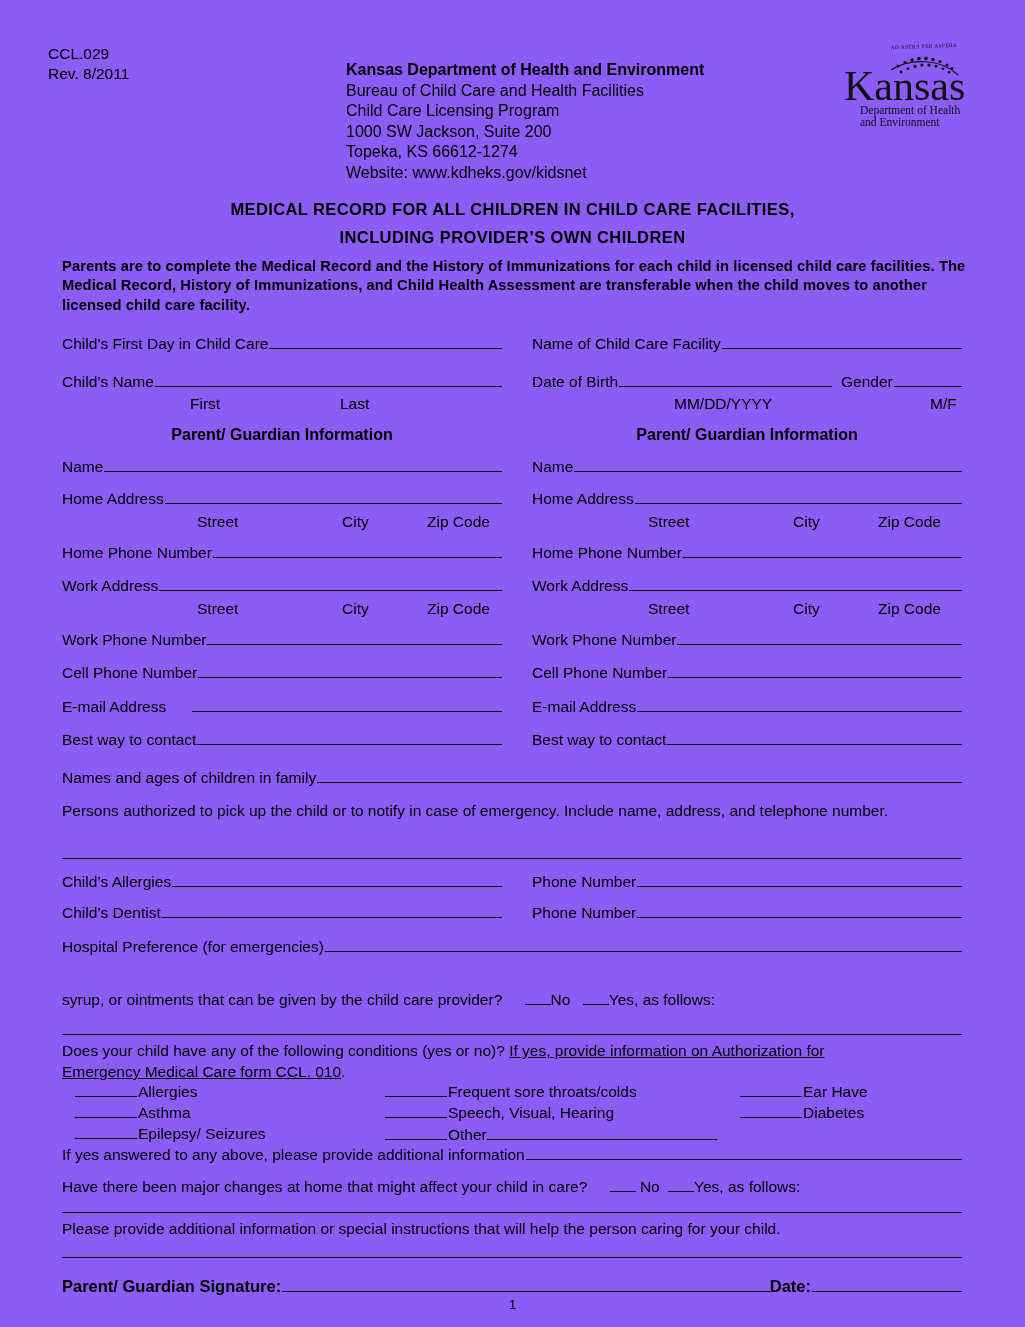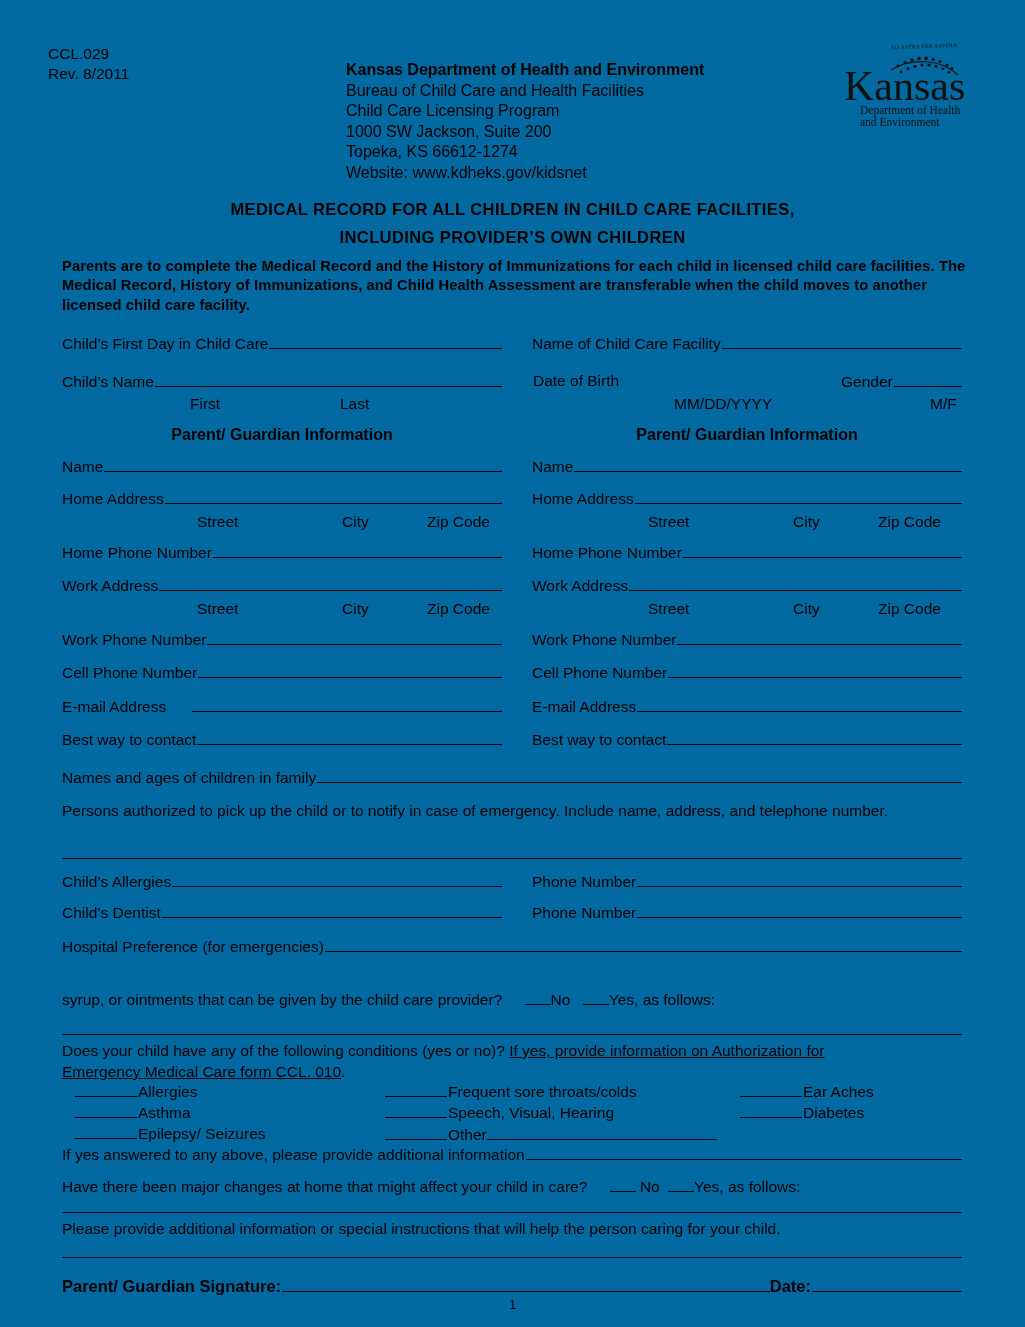--- a/index.html
+++ b/index.html
@@ -8,21 +8,21 @@
     background: #ffffff;
   }
   body {
     font-family: "Liberation Sans", sans-serif;
     color: #000000;
   }
   #page {
     position: relative;
     width: 1025px;
     height: 1327px;
-    background: #0369a1;
+    background: #8b5cf6;
     overflow: hidden;
   }
 
   
   #watermark {
     position: absolute;
     left: 22px;
     top: 24px;
     font-family: "Liberation Mono", "DejaVu Sans Mono", monospace;
     font-size: 49px;
@@ -243,21 +243,21 @@
 
   <div class="row" style="left:62px; top:372px; width:440px;">
     <span class="lbl">Child’s Name</span>
     <span class="blank"></span>
   </div>
   <div class="sublabels" style="left:190px; top:395px; width:260px;">
     <span style="width:150px;">First</span>
     <span>Last</span>
   </div>
 
-  <div class="row" style="left:532px; top:372px; width:300px;flex-direction:column;">
+  <div class="row" style="left:532px; top:372px; width:300px;">
     <span class="lbl">Date of Birth</span>
     <span class="blank"></span>
   </div>
   <div class="row" style="left:841px; top:372px; width:121px;">
     <span class="lbl">Gender</span>
     <span class="blank"></span>
   </div>
   <div class="sublabels" style="left:674px; top:395px;">
     <span>MM/DD/YYYY</span>
   </div>
@@ -415,21 +415,21 @@
     <span class="cb"></span><span>Frequent sore throats/colds</span>
   </div>
   <div class="condition-cell" style="left:385px; top:1104px;">
     <span class="cb"></span><span>Speech, Visual, Hearing</span>
   </div>
   <div class="condition-cell" style="left:385px; top:1125px;">
     <span class="cb"></span><span>Other</span><span class="fixedblank" style="width:230px;"></span>
   </div>
 
   <div class="condition-cell" style="left:740px; top:1083px;">
-    <span class="cb"></span><span>Ear Aches</span>
+    <span class="cb"></span><span>Ear Have</span>
   </div>
   <div class="condition-cell" style="left:740px; top:1104px;">
     <span class="cb"></span><span>Diabetes</span>
   </div>
 
   <div class="row" style="left:62px; top:1145px; width:900px;">
     <span class="lbl">If yes answered to any above, please provide additional information</span>
     <span class="blank thin"></span>
   </div>
 

